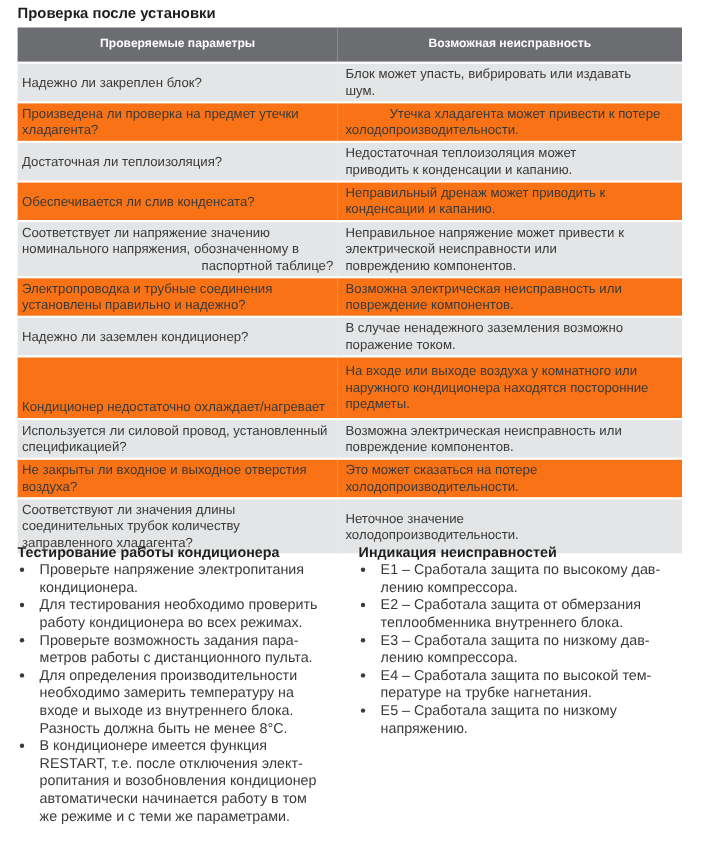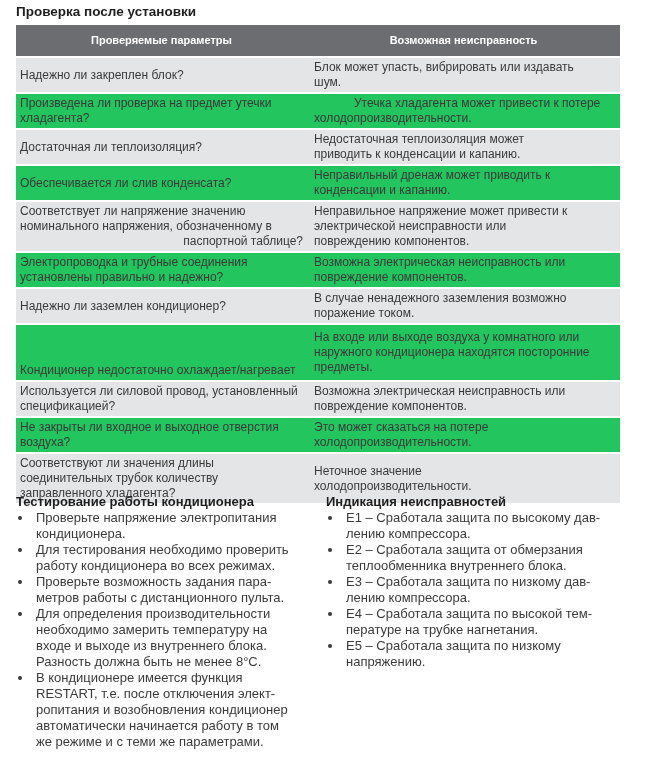--- a/index.html
+++ b/index.html
@@ -50,21 +50,21 @@
     .check-table td {
       padding: 2px 4px 2px 4px;
       vertical-align: middle;
       color: #3a3a3a;
       border-bottom: 2px solid #ffffff;
     }
     .check-table td.c2 {
       padding-left: 7px;
     }
     .check-table tr.light td { background: #e4e5e6; }
-    .check-table tr.dark td { background: #22c55e; }
+    .check-table tr.dark td { background: #f97316; }
     .check-table tr.h2 td { height: 30px; }
     .check-table tr.h3 td { height: 45px; }
 
     .section {
       position: absolute;
       top: 494px;
       font-size: 13px;
       line-height: 16px;
     }
     .section.left { left: 16px; width: 300px; }

